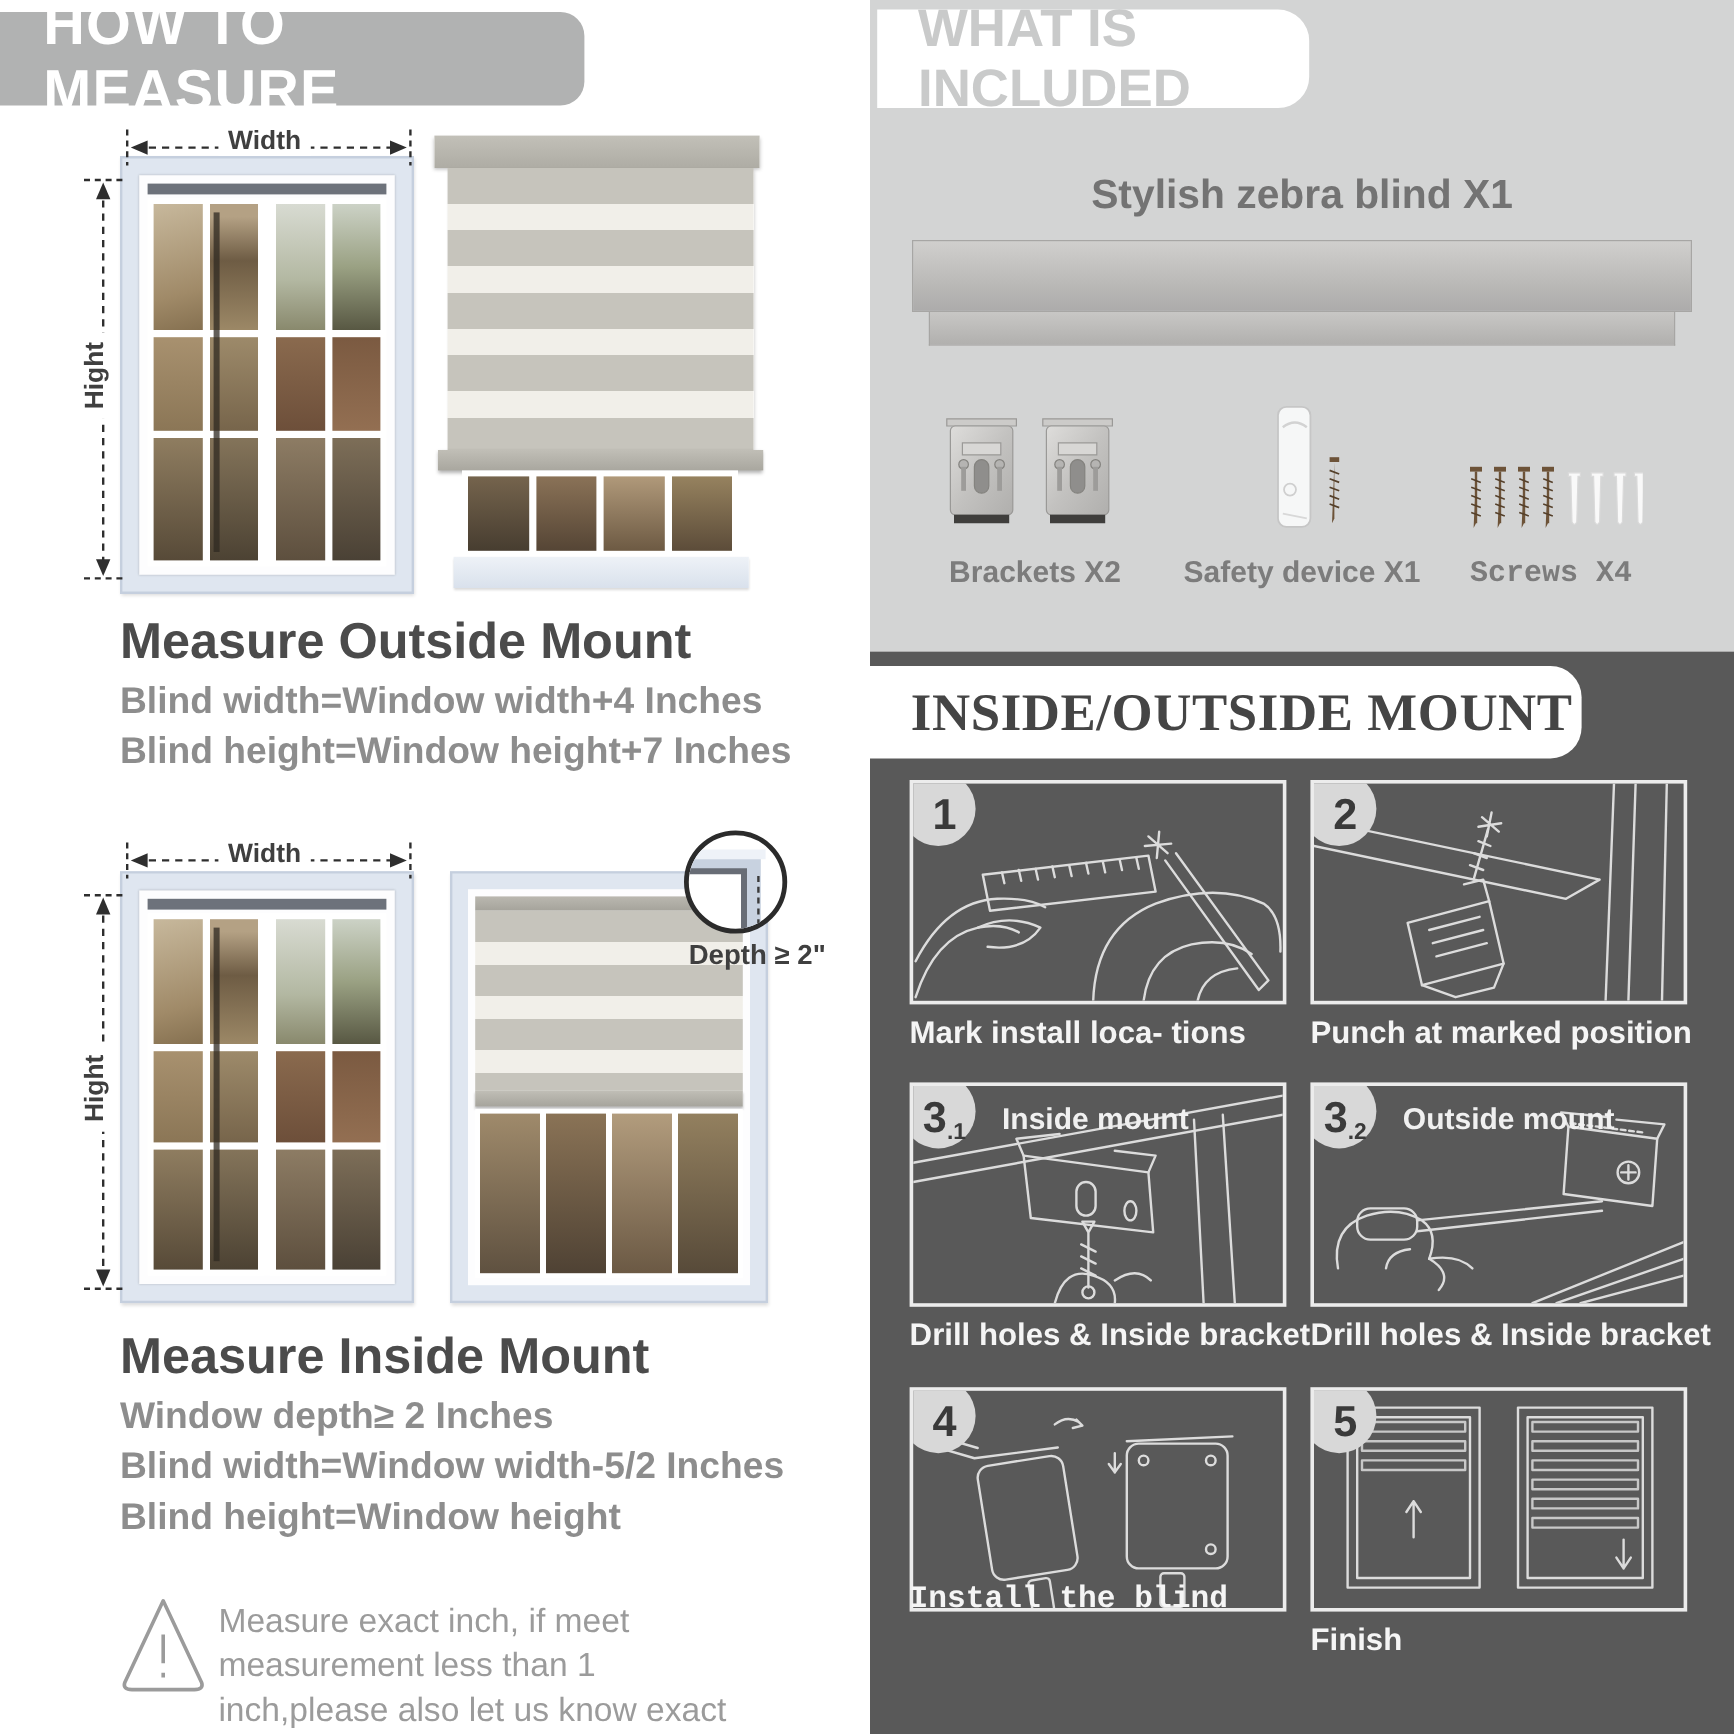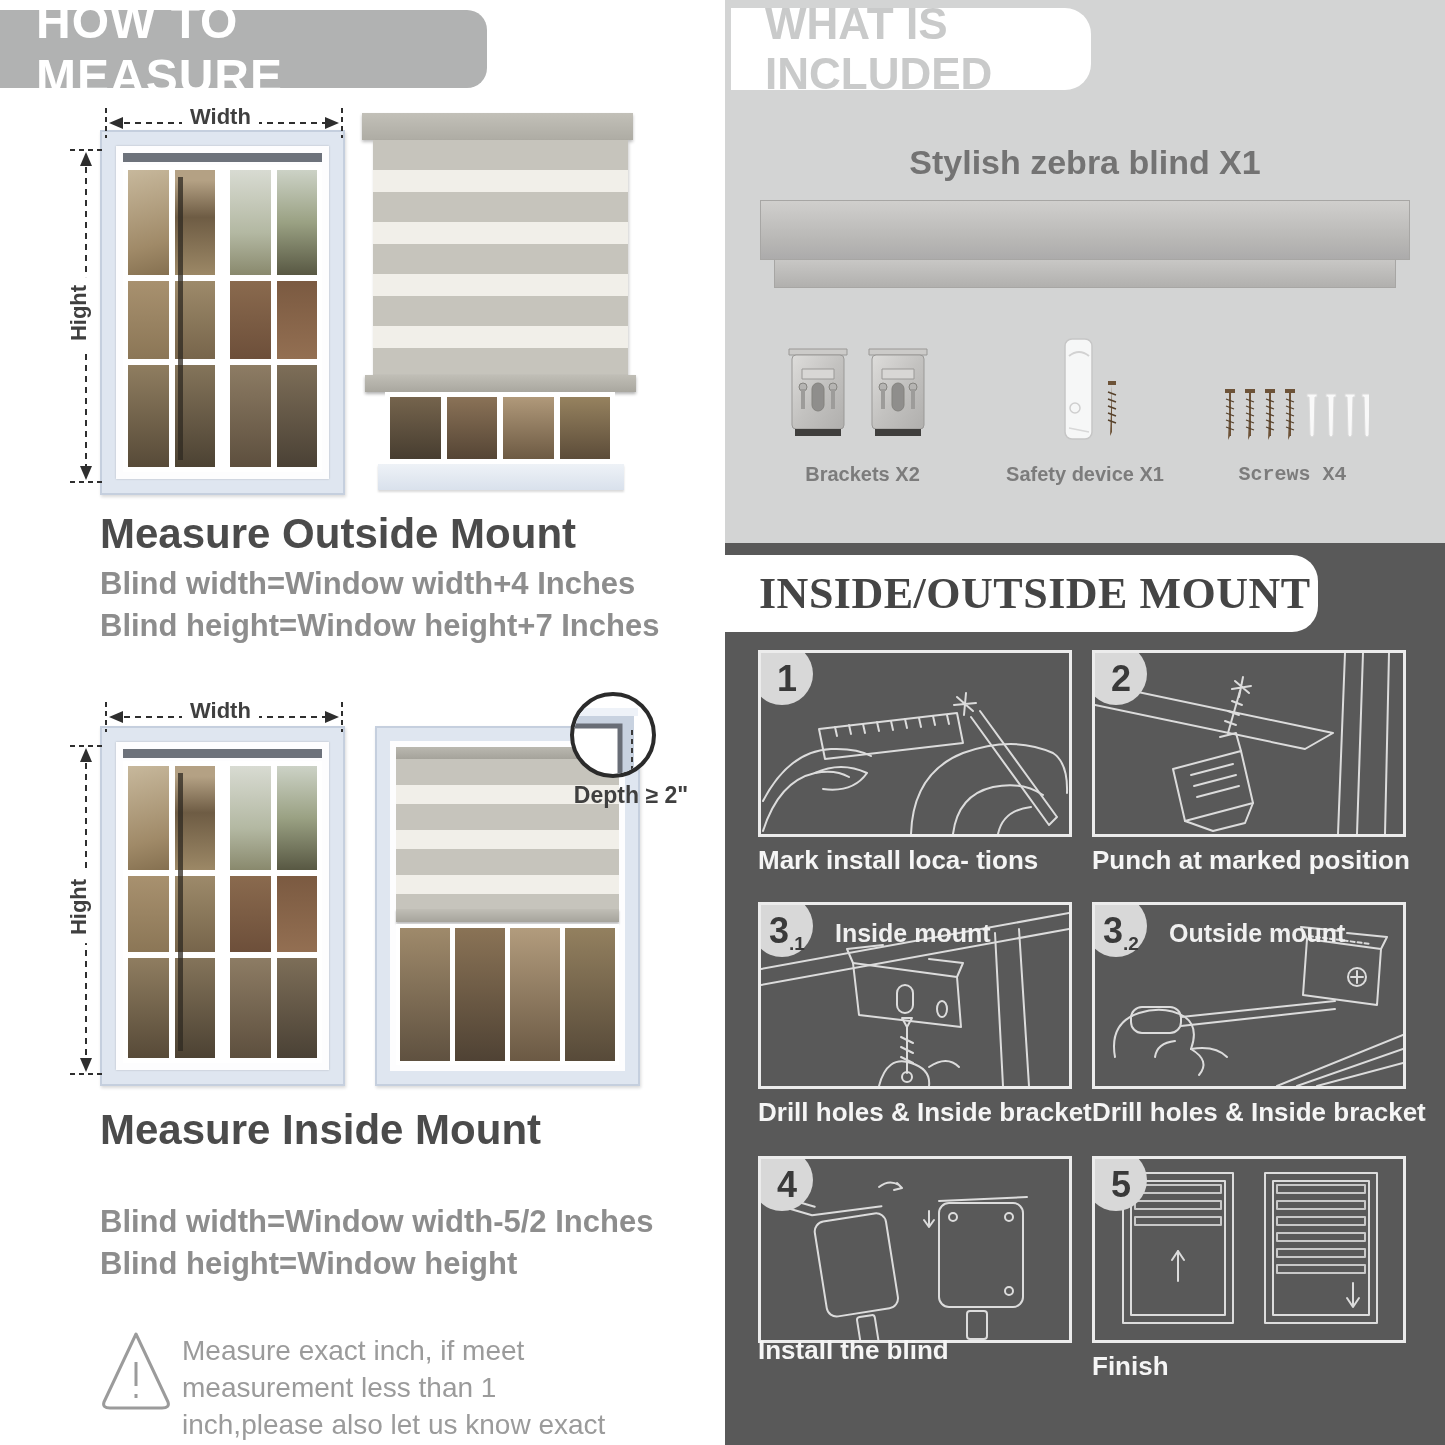--- a/index.html
+++ b/index.html
@@ -81,21 +81,21 @@
   
   .right-top{position:absolute;left:725px;top:0;width:720px;height:543px;background:#d3d4d4;}
   .band{position:absolute;background:#ffffff;border-radius:0 26px 26px 0;display:flex;align-items:center;
         box-sizing:border-box;padding-left:34px;font-weight:700;}
   .band-included{left:6px;top:8px;width:360px;height:82px;color:#c9caca;font-size:44px;}
   .stylish{position:absolute;left:0;top:143px;width:100%;text-align:center;font-size:34px;font-weight:700;color:#737373;}
   .cassette{position:absolute;left:35px;top:200px;width:650px;height:60px;
             background:linear-gradient(180deg,#d0cfcd,#b7b6b4 70%,#acabab);border:1px solid #a7a6a4;box-sizing:border-box;}
   .cassette-lip{position:absolute;left:13px;top:59px;width:622px;height:28px;
             background:linear-gradient(180deg,#c8c7c5,#b1b0ae);border:1px solid #a7a6a4;border-top:none;box-sizing:border-box;}
-  .item-label{position:absolute;top:463px;font-size:20px;font-weight:700;color:#7c7c7c;text-align:center;}
+  .item-label{position:absolute;top:463px;font-size:25px;font-weight:700;color:#7c7c7c;text-align:center;}
 
   .right-bottom{position:absolute;left:725px;top:543px;width:720px;height:902px;background:#595959;}
   .band-mount{left:0;top:12px;width:593px;height:77px;color:#454545;font-size:44px;letter-spacing:.5px;font-family:Liberation Serif, serif;}
 
   .tile{position:absolute;width:314px;height:187px;border:3px solid #ececec;box-sizing:border-box;overflow:hidden;}
   .badge{position:absolute;left:-10px;top:-10px;width:62px;height:62px;border-radius:50%;background:#d8d8d8;
          display:flex;align-items:center;justify-content:center;box-sizing:border-box;padding:10px 0 0 10px;}
   .bnum{font-size:36px;font-weight:700;color:#3a3a3a;line-height:1;}
   .bsub{font-size:19px;font-weight:700;color:#3a3a3a;align-self:flex-end;margin-bottom:2px;}
   .tile-label{position:absolute;left:74px;top:14px;color:#f0f0f0;font-size:25px;font-weight:700;}
@@ -237,20 +237,21 @@
     <svg width="78" height="78" viewBox="0 0 78 78">
       <path d="M0 24 L52 24 L52 78" stroke="#c8d2e0" stroke-width="16" fill="none"></path>
       <path d="M0 30 L46 30 L46 78" stroke="#686d76" stroke-width="5" fill="none"></path>
       <path d="M58 34 L58 78" stroke="#3a3a3a" stroke-width="2" stroke-dasharray="5 4" fill="none"></path>
       <path d="M0 16 L60 16 L60 20" stroke="#eef2f8" stroke-width="8" fill="none"></path>
     </svg>
   </div>
   <div class="depth-label" style="left:556px;top:782px;width:150px;">Depth ≥ 2"</div>
 
   <div class="h-heading" style="left:100px;top:1106px;">Measure Inside Mount</div>
+  <div class="h-line" style="left:100px;top:1162px;">Window depth≥ 2 Inches</div>
   <div class="h-line" style="left:100px;top:1204px;">Blind width=Window width-5/2 Inches</div>
   <div class="h-line" style="left:100px;top:1246px;">Blind height=Window height</div>
 
   <svg class="warn-tri" style="left:98px;top:1328px;" width="76" height="84" viewBox="0 0 76 84">
     <path d="M38 6 L70 74 Q72 80 64 80 L12 80 Q4 80 6 74 Z"></path>
     <path d="M38 34 L38 58 M38 66 L38 70" stroke-width="5"></path>
   </svg>
   <div class="warn-text" style="left:182px;top:1332px;width:445px;">Measure exact inch, if meet measurement less than 1 inch,please also let us know exact measurement, please do not leave it</div>
 
   <div class="right-top">
@@ -435,21 +436,21 @@
         <circle cx="192" cy="58" r="4"></circle>
           <circle cx="248" cy="58" r="4"></circle>
           <circle cx="248" cy="132" r="4"></circle>
         <rect x="206" y="152" width="20" height="28" rx="3"></rect>
         <path d="M168 52 v16 m0 0 l-5 -7 m5 7 l5 -7"></path>
       </svg>
       <div class="badge">
         <span class="bnum">4</span>
       </div>
     </div>
-    <div class="caption" style="left:33px;top:792px;">Install the blind</div>
+    <div class="caption" style="left:33px;top:774px;font-family:Liberation Mono, monospace;">Install the blind</div>
 
     <div class="tile" style="left:367px;top:613px;">
       <svg class="art" viewBox="0 0 308 181">
         <rect x="28" y="14" width="110" height="150"></rect>
         <rect x="36" y="22" width="94" height="134"></rect>
         <g class="fillbar">
           <rect x="40" y="26" width="86" height="8"></rect>
             <rect x="40" y="42" width="86" height="8"></rect>
           <rect x="40" y="58" width="86" height="8"></rect>
         </g>

